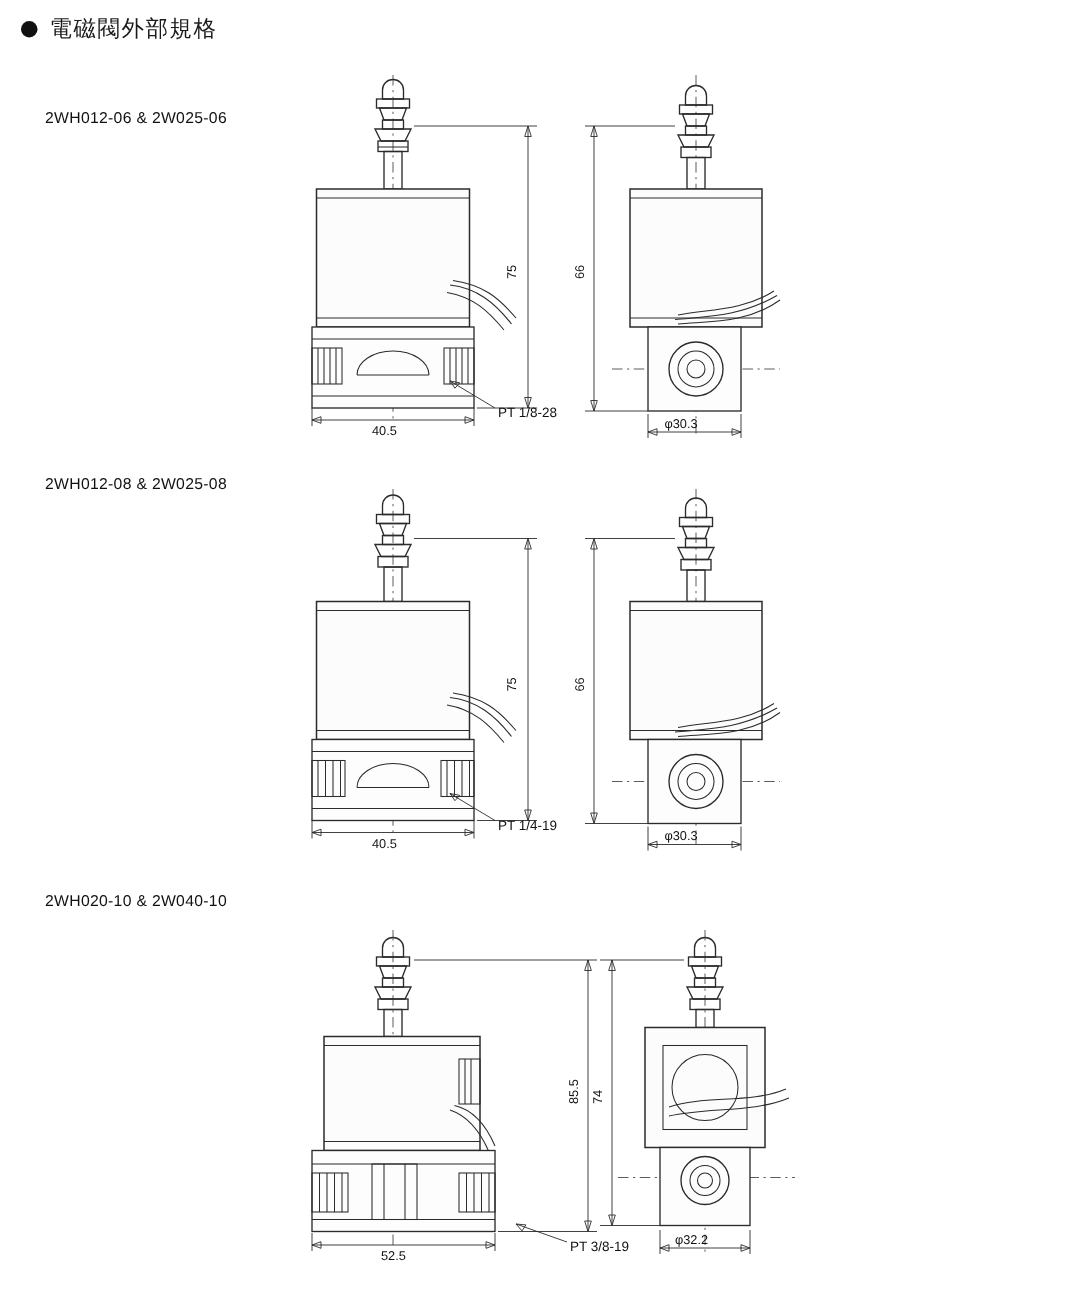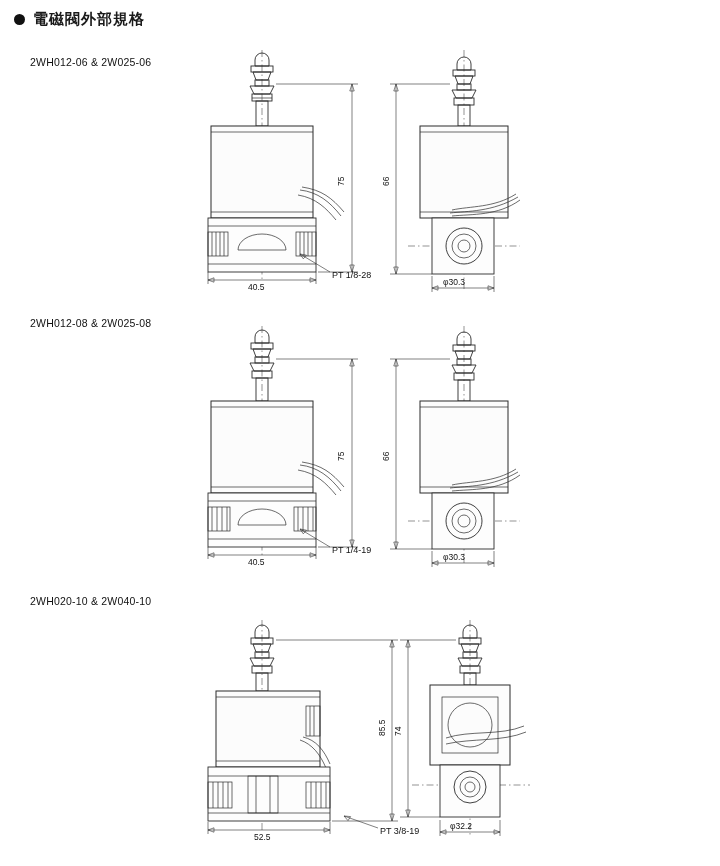--- a/index.html
+++ b/index.html
@@ -6,21 +6,21 @@
   body{
     width:720px;height:866px;background:#ffffff;
     font-family:"Liberation Sans", sans-serif;
     color:#1a1a1a;position:relative;overflow:hidden;
   }
   .page{position:relative;width:720px;height:866px;}
 
   
   .header{position:absolute;left:14px;top:10px;display:flex;align-items:center;gap:8px;}
   .bullet{width:11px;height:11px;border-radius:50%;background:#111;display:inline-block;}
-  .header-title{font-size:15px;font-weight:bold;letter-spacing:1px;font-family:"DejaVu Sans", sans-serif;}
+  .header-title{font-size:15px;font-weight:normal;letter-spacing:1px;font-family:"DejaVu Sans", sans-serif;}
 
   
   .section{position:absolute;left:0;width:720px;}
   .sec-label{position:absolute;left:30px;font-size:10.5px;letter-spacing:.2px;white-space:nowrap;color:#111;}
 
   .svgwrap{position:absolute;left:0;top:0;width:720px;}
   svg{display:block;}
   .ln{stroke:#2b2b2b;stroke-width:.9;fill:none;}
   .lnt{stroke:#2b2b2b;stroke-width:.7;fill:none;}
   .dim{stroke:#2b2b2b;stroke-width:.6;fill:none;}
@@ -34,21 +34,21 @@
 <body>
 
 <div class="page">
 
   <div class="header">
     <span class="bullet"></span>
     <span class="header-title">電磁閥外部規格</span>
   </div>
 
   <div class="section" style="top:40px;height:270px;">
-    <div class="sec-label" style="top:16px;">2WH012-06 &amp; 2W025-06</div>
+    <div class="sec-label" style="top:33px;">2WH012-06 &amp; 2W025-06</div>
     <div class="svgwrap">
       <svg width="720" height="270" viewBox="0 0 720 270">
 
         <line class="ctr" x1="262" y1="10" x2="262" y2="240"></line>
 
         <path class="ln" d="M255,20 a7,7 0 0 1 14,0 v6 h-14 z"></path>
         <rect class="ln" x="251" y="26" width="22" height="6"></rect>
         <path class="ln" d="M253,32 l3,8 h12 l3,-8 z"></path>
         <rect class="ln" x="255" y="40" width="14" height="6"></rect>
         <path class="ln" d="M250,46 l4,8 h16 l4,-8 z"></path>

